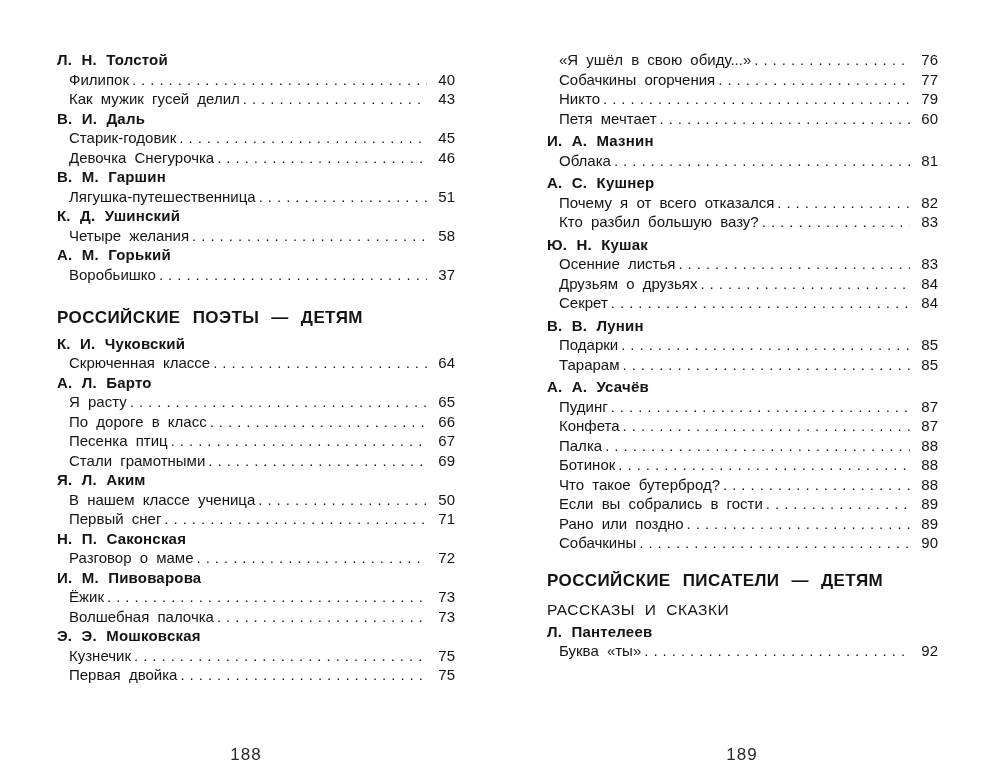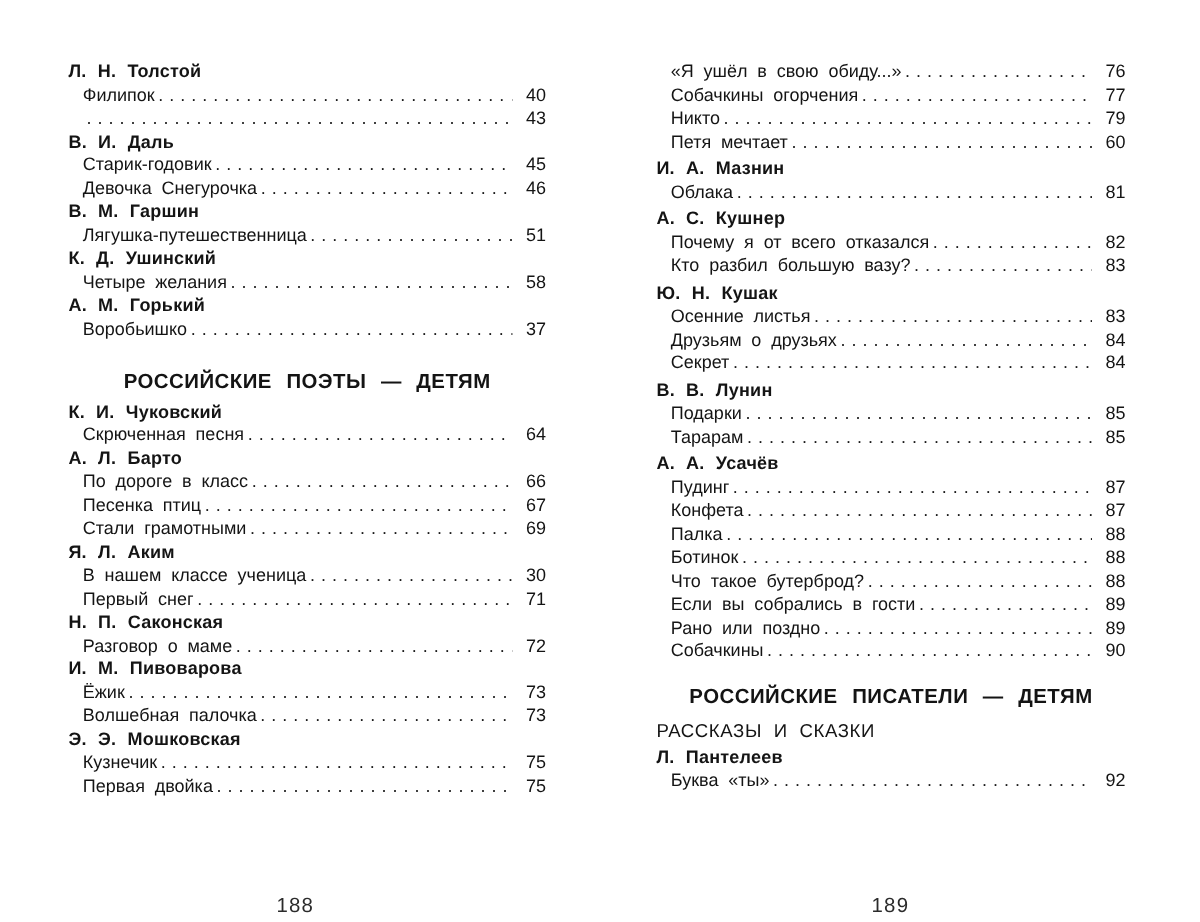--- a/index.html
+++ b/index.html
@@ -62,21 +62,20 @@
   .row.entry .leader::after {
     content: "............................................................";
   }
   .row.entry .num {
     flex: 0 0 auto;
     min-width: 24px;
     text-align: right;
     word-spacing: 0;
   }
   .row.heading {
-    text-align: center;
     font-weight: bold;
     font-size: 17px;
     word-spacing: 7px;
     letter-spacing: 0.4px;
     margin-top: 24px;
     margin-bottom: 6px;
   }
   .col-right .row.heading {
     margin-top: 18px;
     margin-bottom: 10px;
@@ -110,20 +109,21 @@
 
 <div class="spread">
   <div class="col col-left">
       <div class="row author"><span>Л. Н. Толстой</span></div>
       <div class="row entry">
         <span class="title">Филипок</span>
         <span class="leader"></span>
         <span class="num">40</span>
       </div>
       <div class="row entry">
+        <span class="title">Как мужик гусей делил</span>
         <span class="leader"></span>
         <span class="num">43</span>
       </div>
       <div class="row author"><span>В. И. Даль</span></div>
       <div class="row entry">
         <span class="title">Старик-годовик</span>
         <span class="leader"></span>
         <span class="num">45</span>
       </div>
       <div class="row entry">
@@ -145,45 +145,50 @@
       </div>
       <div class="row author"><span>А. М. Горький</span></div>
       <div class="row entry">
         <span class="title">Воробьишко</span>
         <span class="leader"></span>
         <span class="num">37</span>
       </div>
       <div class="row heading"><span>РОССИЙСКИЕ ПОЭТЫ — ДЕТЯМ</span></div>
       <div class="row author"><span>К. И. Чуковский</span></div>
       <div class="row entry">
-        <span class="title">Скрюченная песня</span>
+        <span class="title">Скрюченная классе</span>
         <span class="leader"></span>
         <span class="num">64</span>
       </div>
       <div class="row author"><span>А. Л. Барто</span></div>
       <div class="row entry">
+        <span class="title">Я расту</span>
+        <span class="leader"></span>
+        <span class="num">65</span>
+      </div>
+      <div class="row entry">
         <span class="title">По дороге в класс</span>
         <span class="leader"></span>
         <span class="num">66</span>
       </div>
       <div class="row entry">
         <span class="title">Песенка птиц</span>
         <span class="leader"></span>
         <span class="num">67</span>
       </div>
       <div class="row entry">
         <span class="title">Стали грамотными</span>
         <span class="leader"></span>
         <span class="num">69</span>
       </div>
       <div class="row author"><span>Я. Л. Аким</span></div>
       <div class="row entry">
         <span class="title">В нашем классе ученица</span>
         <span class="leader"></span>
-        <span class="num">30</span>
+        <span class="num">50</span>
       </div>
       <div class="row entry">
         <span class="title">Первый снег</span>
         <span class="leader"></span>
         <span class="num">71</span>
       </div>
       <div class="row author"><span>Н. П. Саконская</span></div>
       <div class="row entry">
         <span class="title">Разговор о маме</span>
         <span class="leader"></span>

